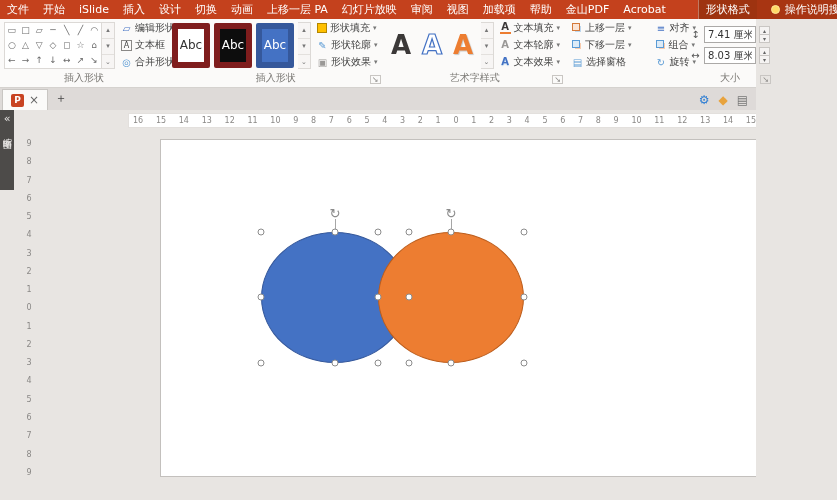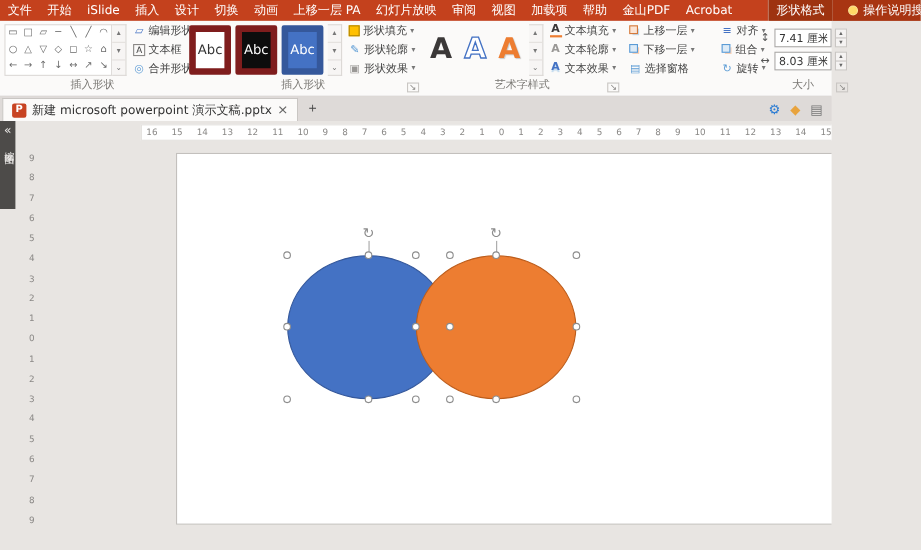--- a/index.html
+++ b/index.html
@@ -296,21 +296,20 @@
       <div class="rg-label">
         <span>大小</span>
         <span class="launcher">↘</span>
       </div>
     </div>
   </div>
 
   <div class="tabbar">
     <div class="doc-tab">
       <span class="p-icon">P</span>
-      <span>新建 microsoft powerpoint 演示文稿.pptx</span>
       <span class="tab-close">×</span>
     </div>
     <span class="tab-plus">＋</span>
     <div class="tabbar-right">
       <span class="gear">⚙</span>
       <span class="diamond">◆</span>
       <span class="panel">▤</span>
     </div>
   </div>
 

